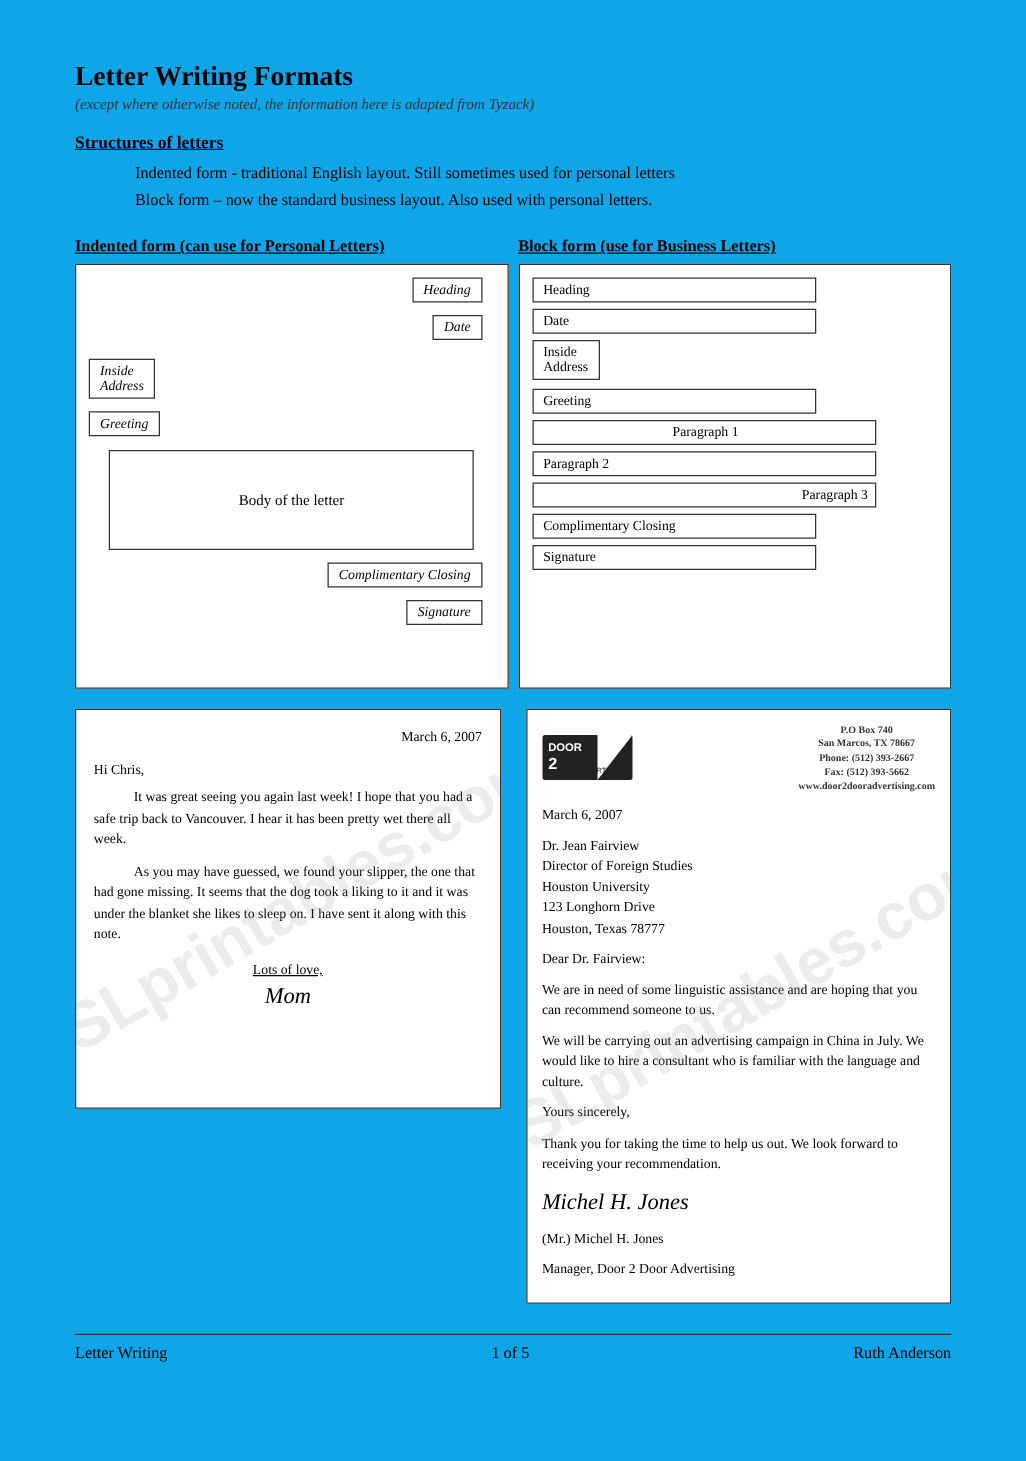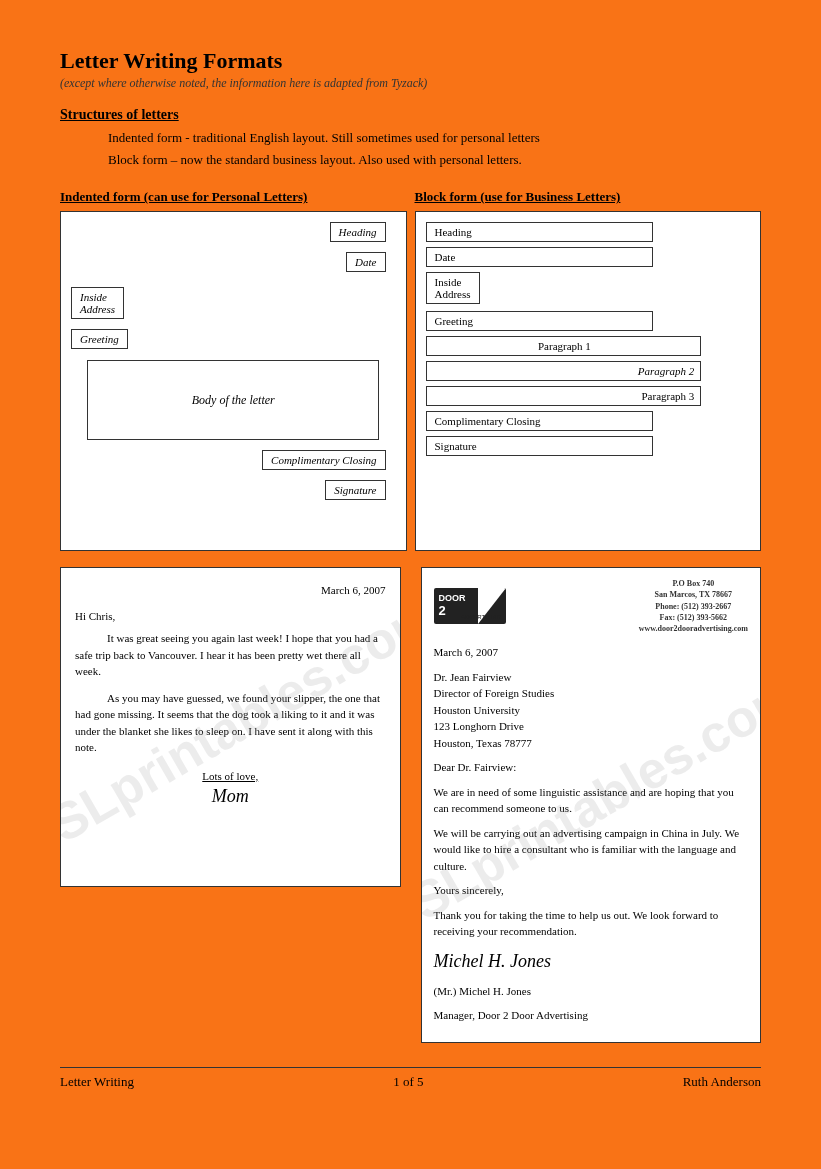--- a/index.html
+++ b/index.html
@@ -7,21 +7,21 @@
       background: #d0d0d0;
       display: flex;
       justify-content: center;
       align-items: flex-start;
       min-height: 100vh;
       font-family: 'Times New Roman', Times, serif;
     }
     .page {
       width: 821px;
       min-height: 1169px;
-      background: #f97316;
+      background: #0ea5e9;
       padding: 48px 60px 40px 60px;
       position: relative;
     }
     .page-title {
       font-size: 22px;
       font-weight: bold;
       margin-bottom: 2px;
     }
     .page-subtitle {
       font-size: 12px;
@@ -80,21 +80,20 @@
     }
     .body-box {
       border: 1px solid #333;
       width: 90%;
       margin: 6px auto;
       height: 80px;
       display: flex;
       align-items: center;
       justify-content: center;
       font-size: 12px;
-      font-style: italic;
       background: #fff;
     }
     
     .block-diagram {
       border: 1.5px solid #333;
       padding: 10px;
       min-height: 340px;
       background: #fff;
     }
     .block-row {
@@ -279,21 +278,21 @@
 
         <div class="block-row">
           <span class="block-box wider">Greeting</span>
         </div>
 
         <div class="block-row">
           <span class="block-box wide" style="text-align:center; padding-right:6px;">Paragraph 1</span>
         </div>
 
         <div class="block-row">
-          <span class="block-box wide" style="text-align:right; padding-right:6px;font-style:italic;">Paragraph 2</span>
+          <span class="block-box wide" style="text-align:left; padding-right:6px;">Paragraph 2</span>
         </div>
 
         <div class="block-row">
           <span class="block-box wide" style="text-align:right; padding-right:6px;">Paragraph 3</span>
         </div>
 
         <div class="block-row">
           <span class="block-box wider">Complimentary Closing</span>
         </div>
 

